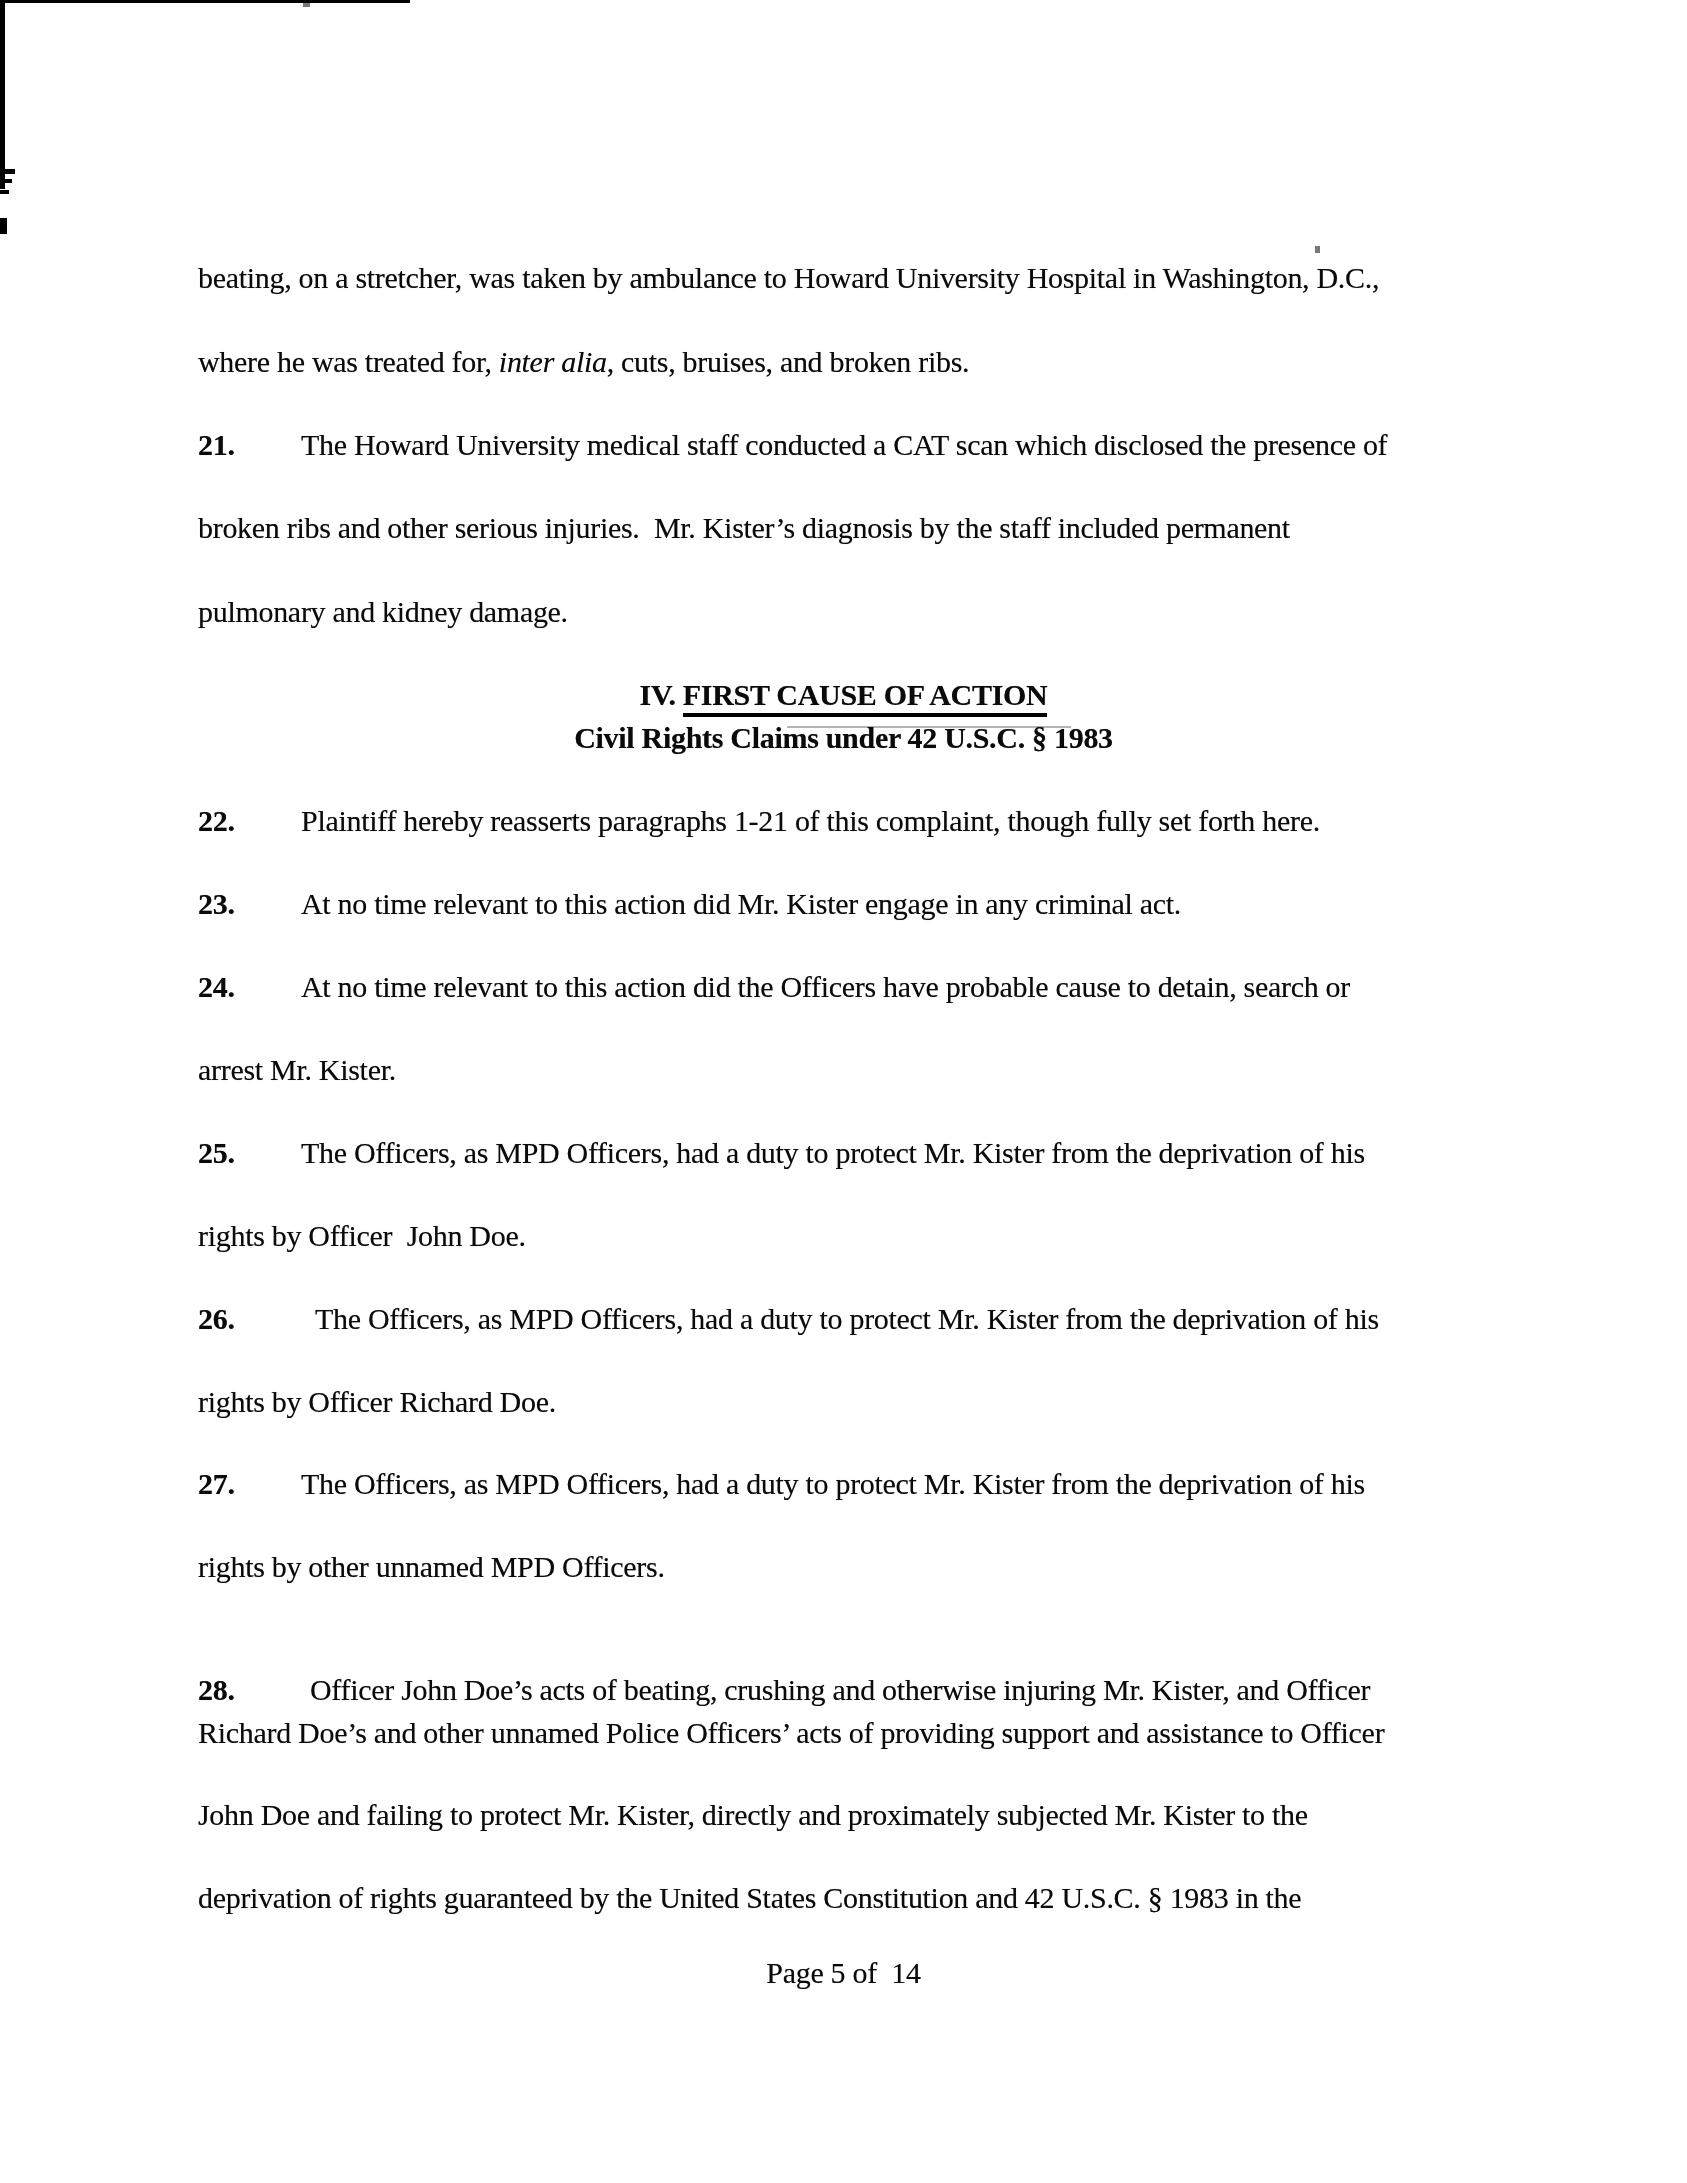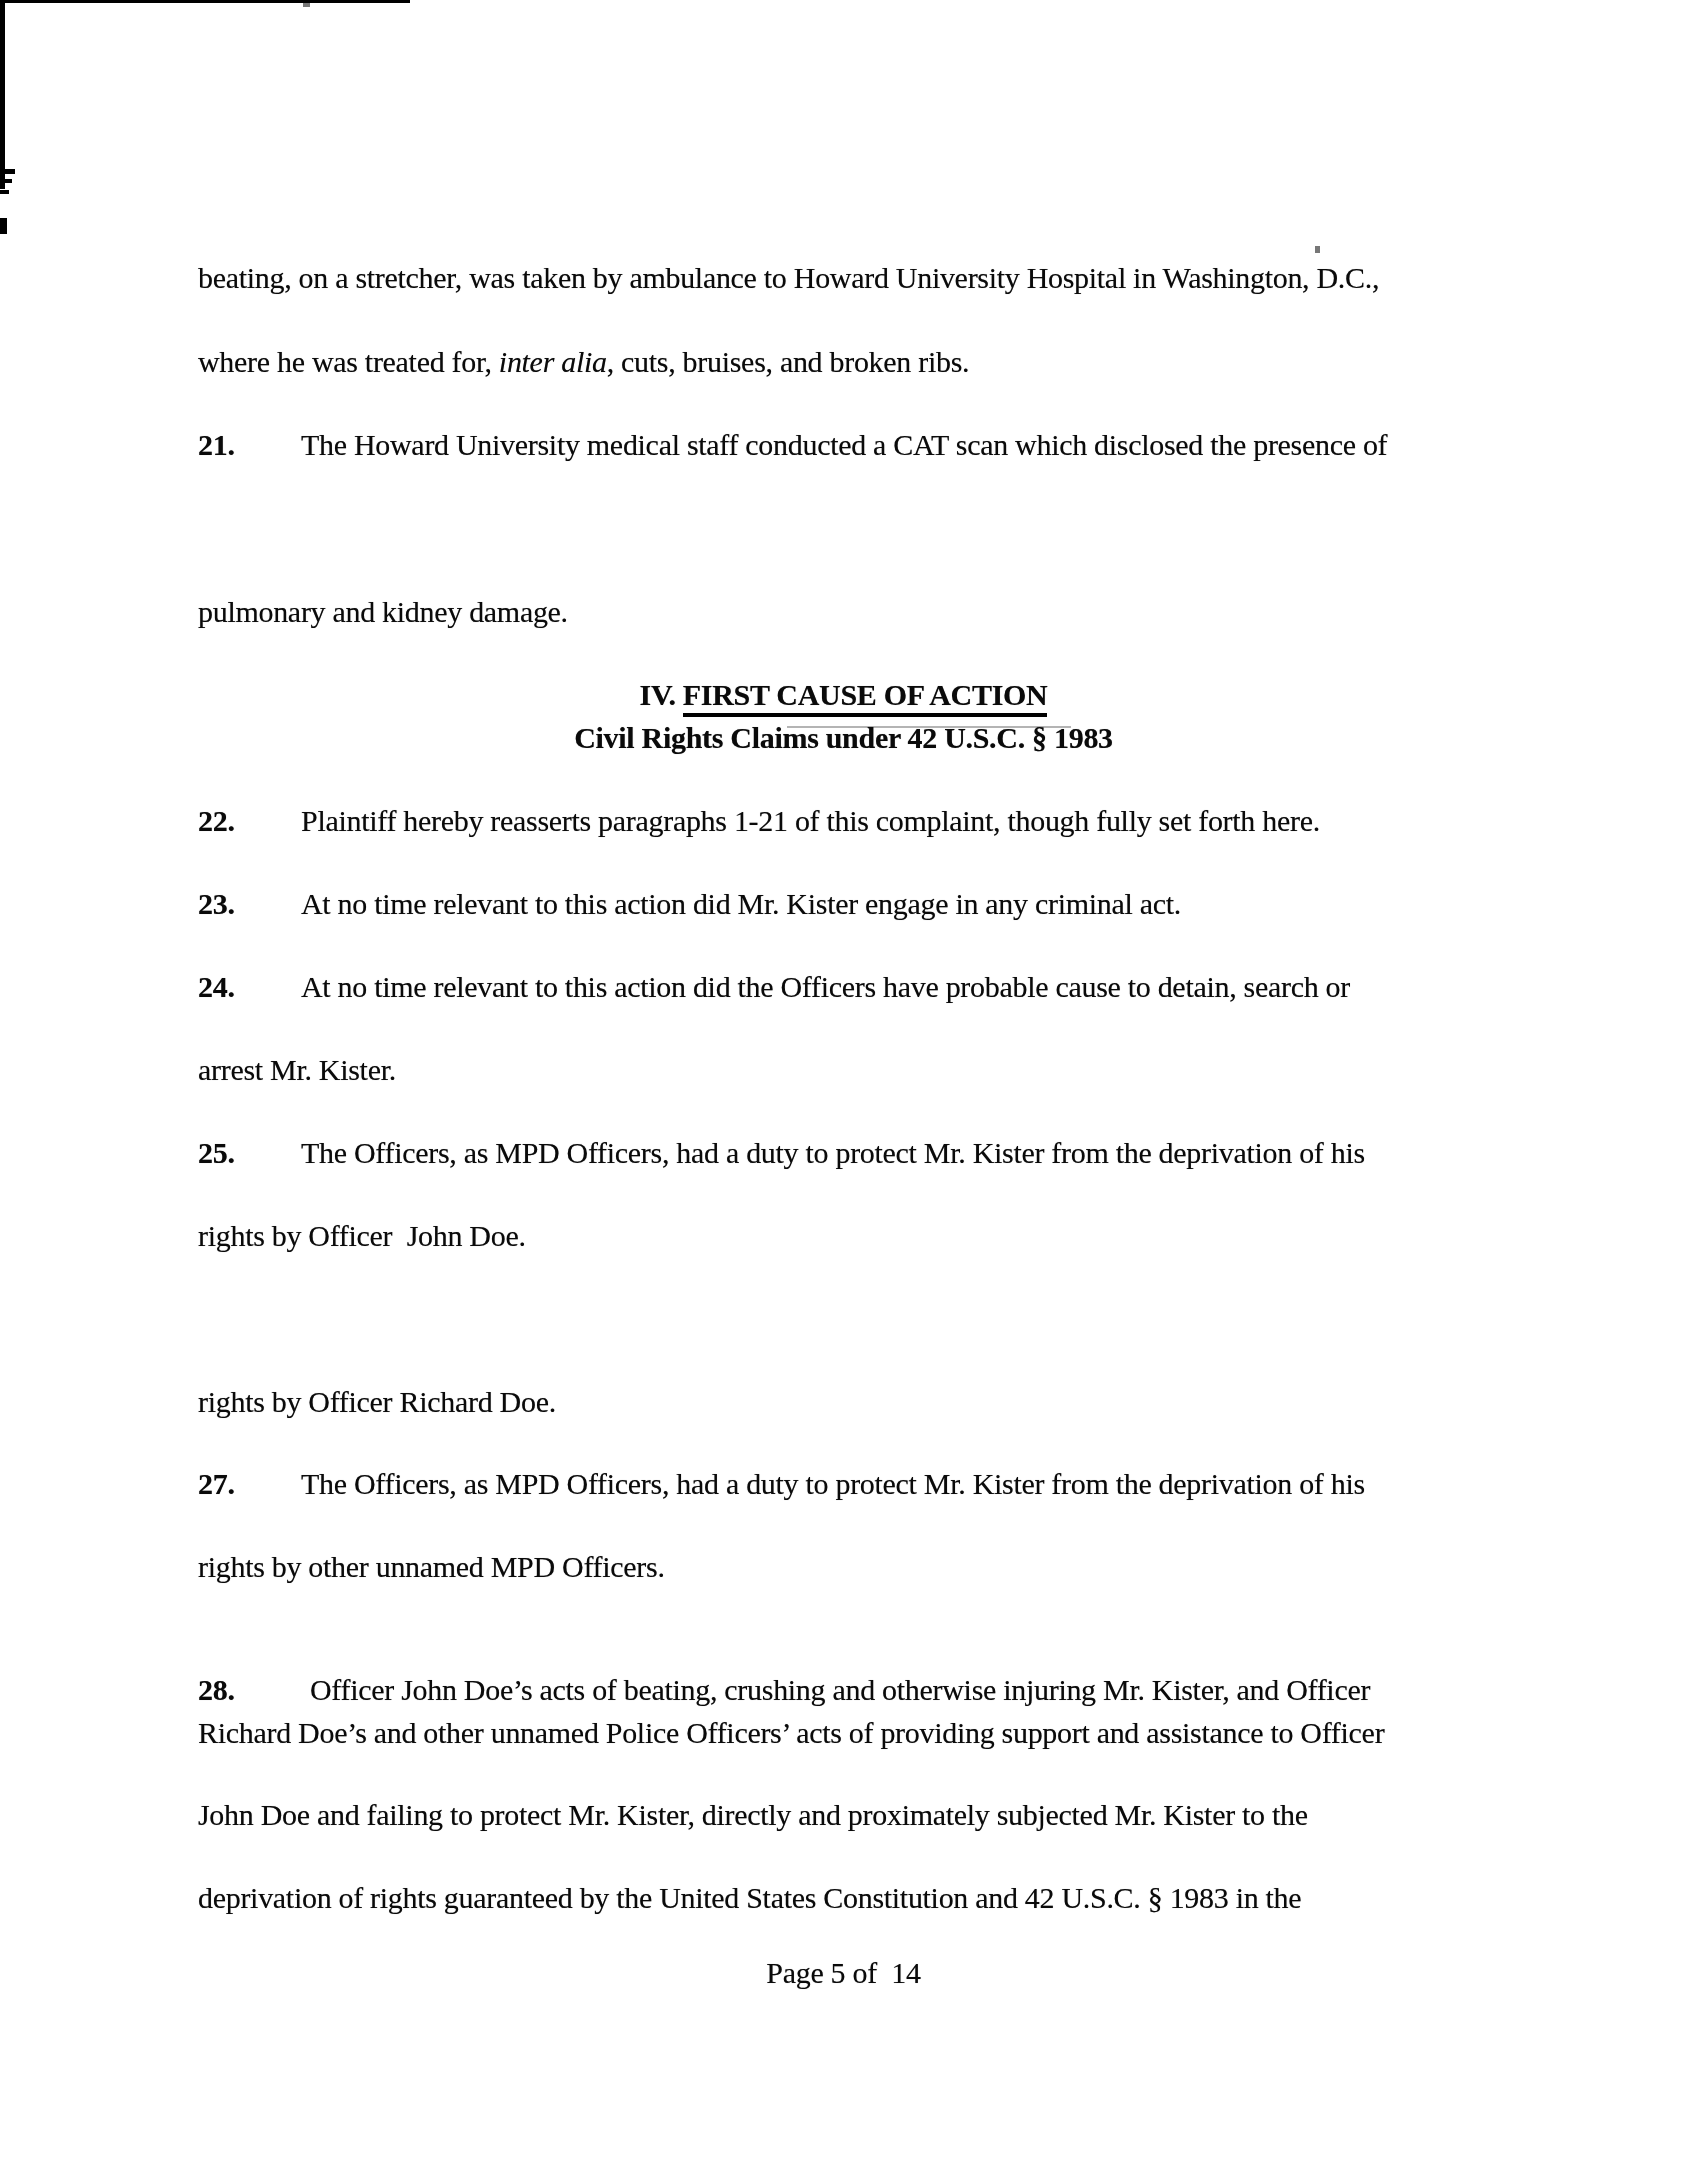--- a/index.html
+++ b/index.html
@@ -45,39 +45,41 @@
   <div class="art gray" style="left:303px;top:2.6px;width:6.6px;height:4.6px;"></div>
   <div class="art gray" style="left:1315px;top:246px;width:5.3px;height:7.3px;"></div>
   <div class="art gray" style="left:787px;top:726px;width:284px;height:2px;opacity:.55;"></div>
 
   <div class="ln" style="top:259px"><span>beating, on a stretcher, was taken by ambulance to Howard University Hospital in Washington, D.C.,</span></div>
 
   <div class="ln" style="top:343px"><span>where he was treated for, </span><span class="it">inter alia</span><span>, cuts, bruises, and broken ribs.</span></div>
 
   <div class="ln" style="top:426px"><span class="num">21.</span><span>The Howard University medical staff conducted a CAT scan which disclosed the presence of</span></div>
 
+  <div class="ln" style="top:509px"><span>broken ribs and other serious injuries.  Mr. Kister’s diagnosis by the staff included permanent</span></div>
 
   <div class="ln" style="top:593px"><span>pulmonary and kidney damage.</span></div>
 
   <div class="ln center bold" style="top:676px"><span>IV. </span><span class="ul">FIRST CAUSE OF ACTION</span></div>
 
   <div class="ln center bold" style="top:719px"><span>Civil Rights Claims under 42 U.S.C. § 1983</span></div>
 
   <div class="ln" style="top:802px"><span class="num">22.</span><span>Plaintiff hereby reasserts paragraphs 1-21 of this complaint, though fully set forth here.</span></div>
 
   <div class="ln" style="top:885px"><span class="num">23.</span><span>At no time relevant to this action did Mr. Kister engage in any criminal act.</span></div>
 
   <div class="ln" style="top:968px"><span class="num">24.</span><span>At no time relevant to this action did the Officers have probable cause to detain, search or</span></div>
 
   <div class="ln" style="top:1051px"><span>arrest Mr. Kister.</span></div>
 
   <div class="ln" style="top:1134px"><span class="num">25.</span><span>The Officers, as MPD Officers, had a duty to protect Mr. Kister from the deprivation of his</span></div>
 
   <div class="ln" style="top:1217px"><span>rights by Officer  John Doe.</span></div>
 
+  <div class="ln" style="top:1300px"><span class="num w26">26.</span><span>The Officers, as MPD Officers, had a duty to protect Mr. Kister from the deprivation of his</span></div>
 
   <div class="ln" style="top:1383px"><span>rights by Officer Richard Doe.</span></div>
 
   <div class="ln" style="top:1465px"><span class="num">27.</span><span>The Officers, as MPD Officers, had a duty to protect Mr. Kister from the deprivation of his</span></div>
 
   <div class="ln" style="top:1548px"><span>rights by other unnamed MPD Officers.</span></div>
 
   <div class="ln" style="top:1631px"><span class="num w28">28.</span><span>Officer John Doe’s acts of beating, crushing and otherwise injuring Mr. Kister, and Officer</span></div>
 
   <div class="ln" style="top:1714px"><span>Richard Doe’s and other unnamed Police Officers’ acts of providing support and assistance to Officer</span></div>

